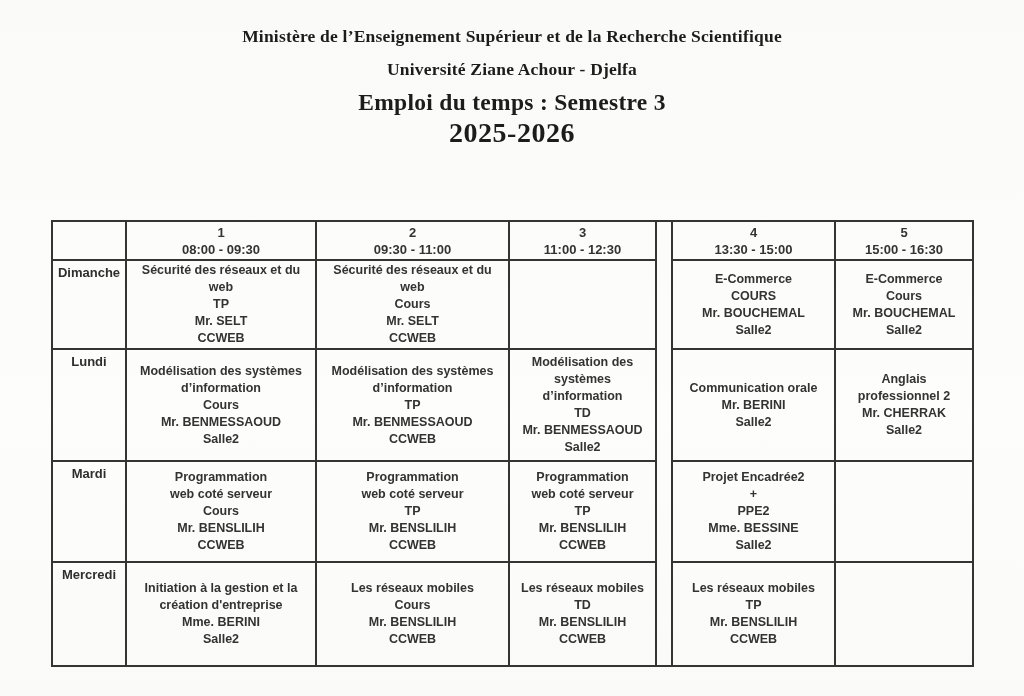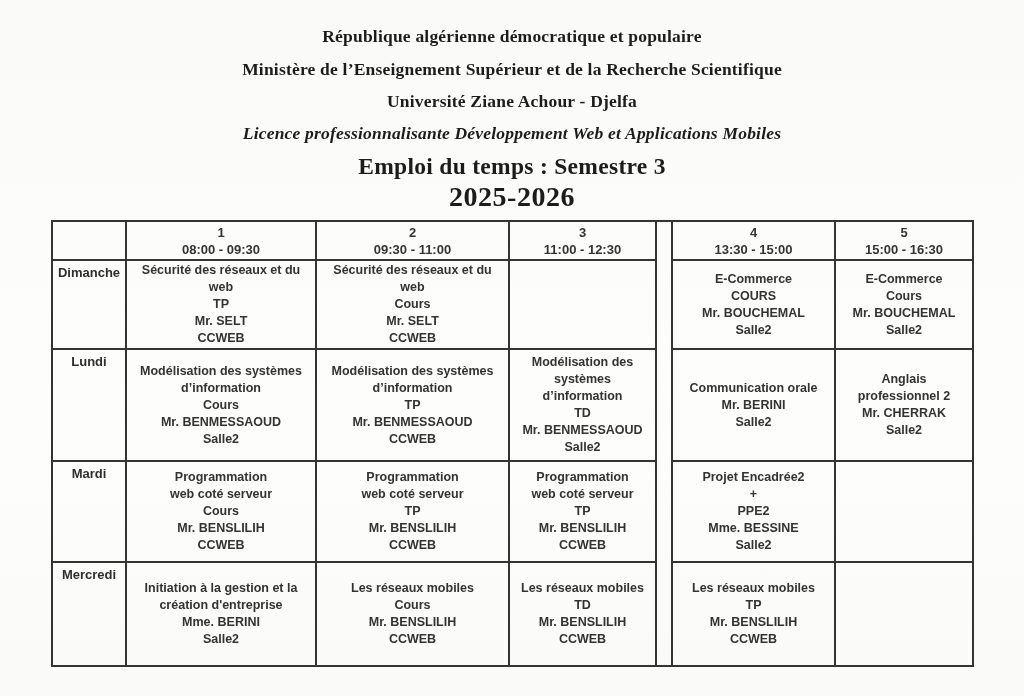--- a/index.html
+++ b/index.html
@@ -47,24 +47,22 @@
   .tt tr:nth-child(2){height:84px;margin-top:21px;}
   .tt tr:nth-child(3){height:112px;}
   .tt tr:nth-child(4){height:101px;padding-left:8px;}
   .tt tr:nth-child(5){height:104px;}
 </style>
 </head>
 <body>
 
 <div class="page">
   <header>
-    <div class="h1">République algérienne démocratique et populaire</div>
     <div class="h1">Ministère de l’Enseignement Supérieur et de la Recherche Scientifique</div>
     <div class="h1">Université Ziane Achour - Djelfa</div>
-    <div class="h2">Licence professionnalisante Développement Web et Applications Mobiles</div>
     <div class="title">Emploi du temps : Semestre 3</div>
     <div class="year">2025-2026</div>
   </header>
 
   <table class="tt">
     <colgroup>
       <col style="width:74px">
       <col style="width:190px">
       <col style="width:193px">
       <col style="width:147px">

